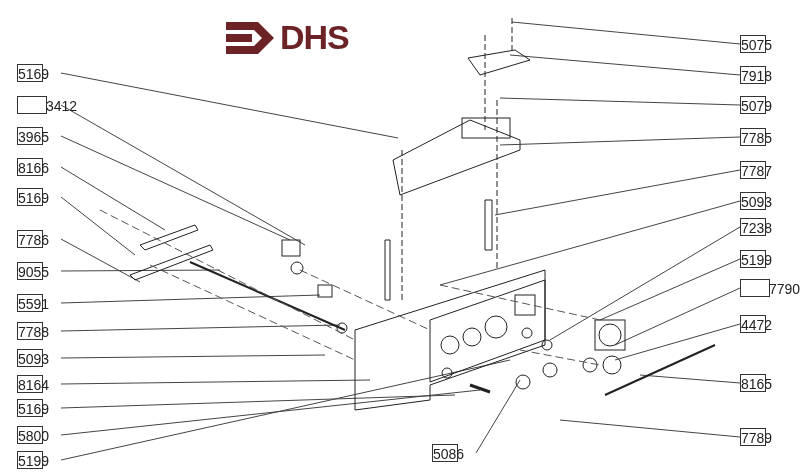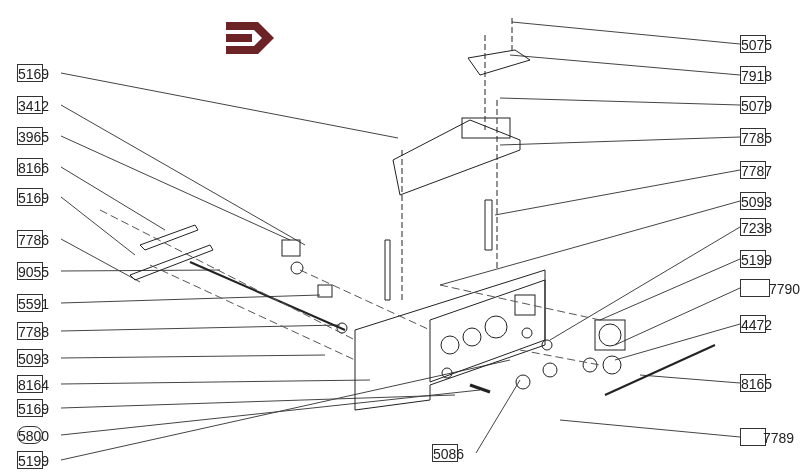--- a/index.html
+++ b/index.html
@@ -26,20 +26,21 @@
   }
 </style>
 </head>
 <body>
 
 <div class="logo">
   <svg width="56" height="36" viewBox="0 0 56 36">
     <path d="M2 2 H34 L50 18 L34 34 H2 V26 H30 L38 18 L30 10 H2 Z" fill="#6b2326"></path>
     <rect x="2" y="14" width="26" height="8" fill="#6b2326"></rect>
   </svg>
+  <span class="logo-text">DHS</span>
 </div>
 
 <svg id="diagram" viewBox="0 0 800 476" stroke="#333" fill="none" stroke-width="1">
 
   <g stroke="#444">
     <line x1="61" y1="73" x2="398" y2="138"></line>
     <line x1="61" y1="105" x2="305" y2="245"></line>
     <line x1="61" y1="136" x2="290" y2="240"></line>
     <line x1="61" y1="167" x2="165" y2="230"></line>
     <line x1="61" y1="197" x2="135" y2="255"></line>
@@ -125,41 +126,41 @@
     <line x1="100" y1="210" x2="355" y2="340"></line>
     <line x1="150" y1="265" x2="355" y2="360"></line>
     <line x1="300" y1="270" x2="430" y2="330"></line>
     <line x1="440" y1="285" x2="600" y2="320"></line>
     <line x1="520" y1="350" x2="600" y2="365"></line>
   </g>
 </svg>
 
 <div>
   <div class="label" style="left:17px;top:64px;">5169</div>
-  <div class="label" style="left:17px;top:96px;">3412</div>
+  <div class="label" style="left:17px;top:96px;padding-left:28px;">3412</div>
   <div class="label" style="left:17px;top:127px;">3965</div>
   <div class="label" style="left:17px;top:158px;">8166</div>
   <div class="label" style="left:17px;top:188px;">5169</div>
   <div class="label" style="left:17px;top:230px;">7786</div>
   <div class="label" style="left:17px;top:262px;">9055</div>
   <div class="label" style="left:17px;top:294px;">5591</div>
   <div class="label" style="left:17px;top:322px;">7788</div>
   <div class="label" style="left:17px;top:349px;">5093</div>
   <div class="label" style="left:17px;top:375px;">8164</div>
   <div class="label" style="left:17px;top:399px;">5169</div>
-  <div class="label" style="left:17px;top:426px;border-radius:9px;">5800</div>
+  <div class="label" style="left:17px;top:426px;">5800</div>
   <div class="label" style="left:17px;top:451px;">5199</div>
 </div>
 <div>
   <div class="label" style="left:740px;top:35px;">5075</div>
   <div class="label" style="left:740px;top:66px;">7918</div>
   <div class="label" style="left:740px;top:96px;text-align:center;">5079</div>
   <div class="label" style="left:740px;top:128px;">7785</div>
   <div class="label" style="left:740px;top:161px;">7787</div>
   <div class="label" style="left:740px;top:192px;">5093</div>
   <div class="label" style="left:740px;top:218px;">7238</div>
   <div class="label" style="left:740px;top:250px;">5199</div>
   <div class="label" style="left:740px;top:279px;padding-left:28px;">7790</div>
   <div class="label" style="left:740px;top:315px;">4472</div>
   <div class="label" style="left:740px;top:374px;">8165</div>
-  <div class="label" style="left:740px;top:428px;padding-left:22px;">7789</div>
+  <div class="label" style="left:740px;top:428px;">7789</div>
 </div>
 <div class="label" style="left:432px;top:444px;">5086</div>
 
 </body></html>

